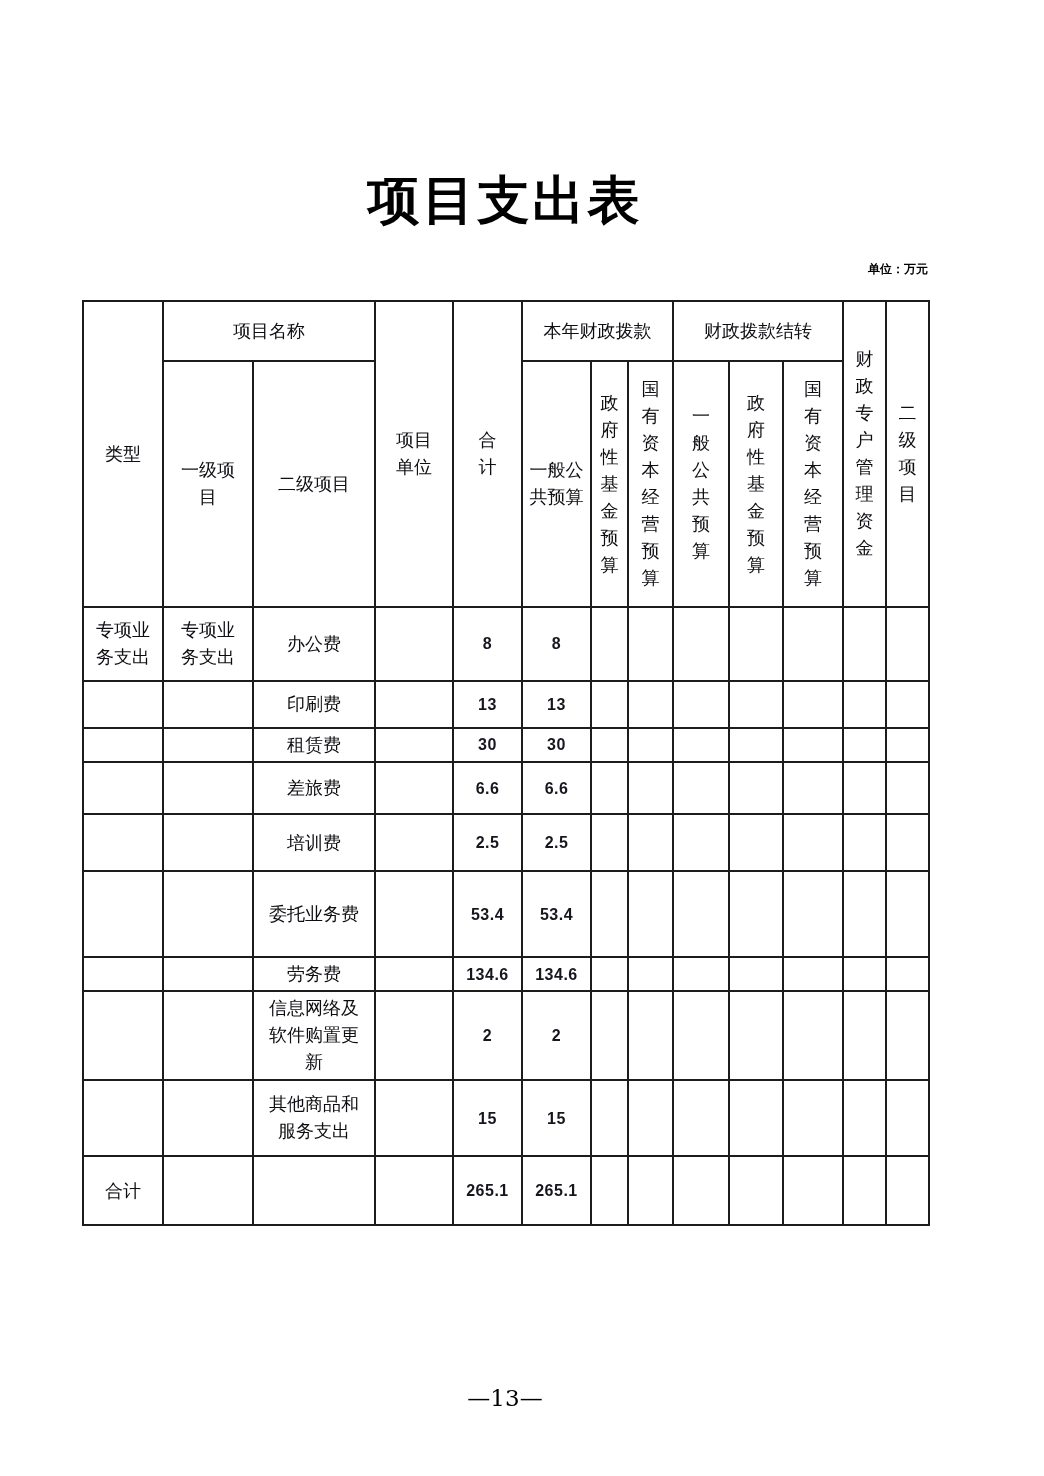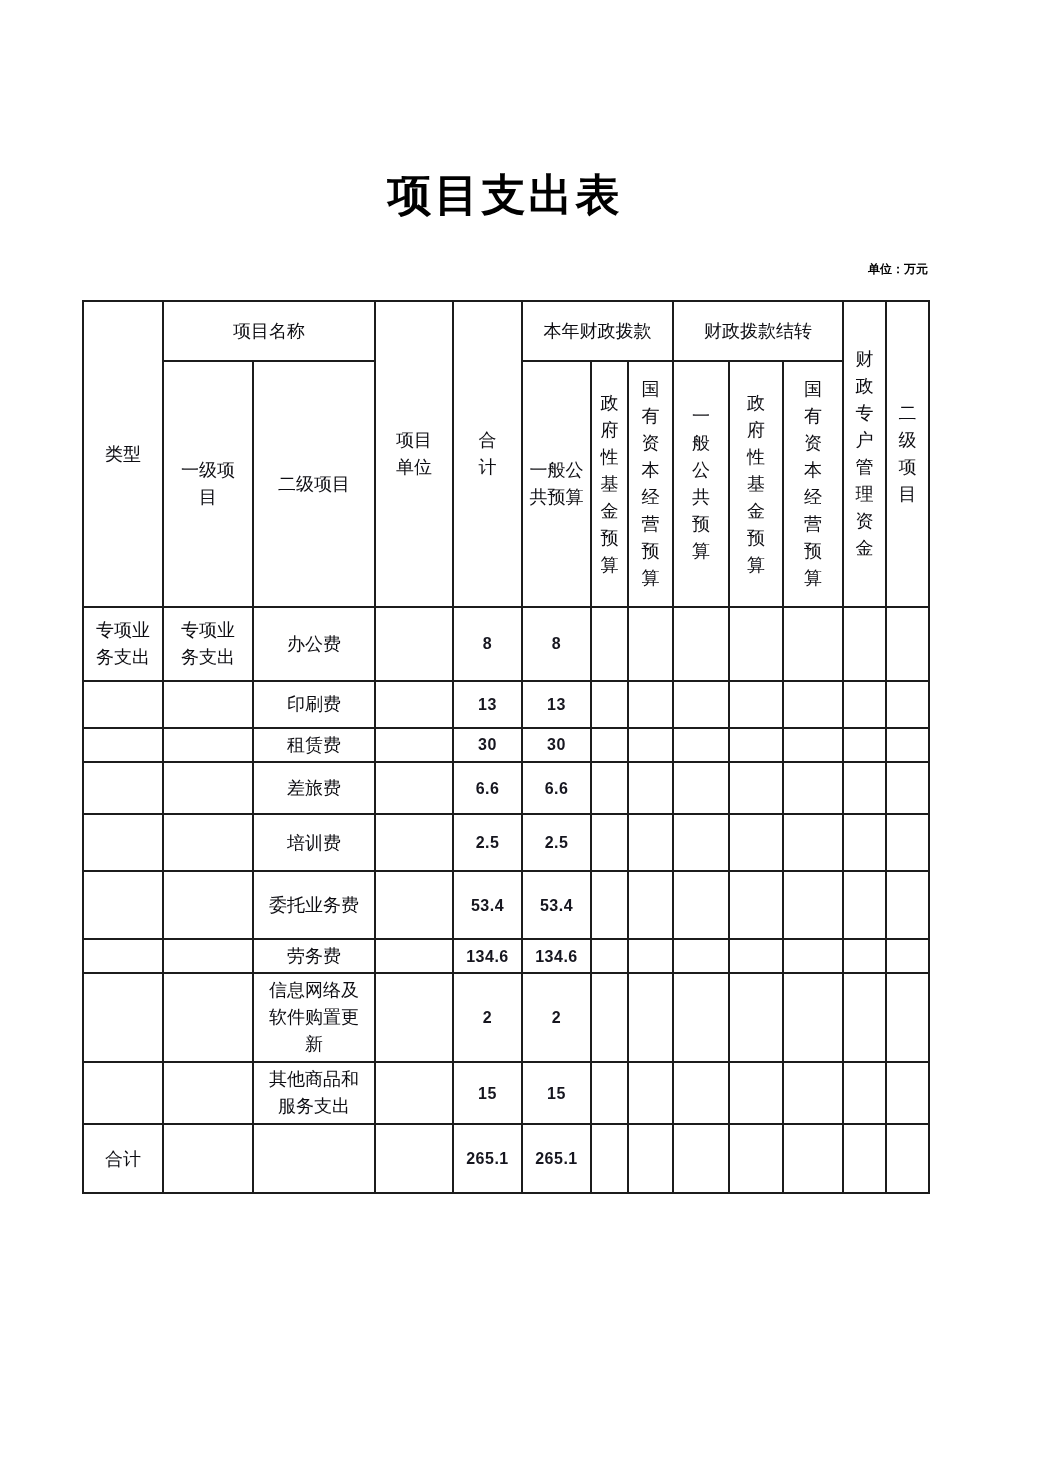--- a/index.html
+++ b/index.html
@@ -13,21 +13,21 @@
     color: #000000;
     overflow: hidden;
   }
   .doc-title {
     position: absolute;
     top: 166px;
     left: 82px;
     width: 846px;
     text-align: center;
     font-family: "DejaVu Serif", "Liberation Serif", serif;
-    font-size: 44px;
+    font-size: 52px;
     font-weight: 700;
     letter-spacing: 3px;
     color: #000000;
   }
   .unit-note {
     position: absolute;
     top: 261px;
     right: 116px;
     font-size: 12px;
     font-weight: 600;
@@ -58,24 +58,24 @@
     color: #16161f;
     letter-spacing: 0.5px;
   }
   thead tr.hrow1 { height: 60px; }
   thead tr.hrow2 { height: 246px; }
   tbody tr:nth-child(1)  { height: 74px; }
   tbody tr:nth-child(2)  { height: 47px; margin-top: 6px; }
   tbody tr:nth-child(3)  { height: 32px; padding-left: 20px; }
   tbody tr:nth-child(4)  { height: 52px; }
   tbody tr:nth-child(5)  { height: 57px; }
-  tbody tr:nth-child(6)  { height: 68px; }
+  tbody tr:nth-child(6)  { height: 86px; }
   tbody tr:nth-child(7)  { height: 28px; }
   tbody tr:nth-child(8)  { height: 83px; }
-  tbody tr:nth-child(9)  { height: 62px; }
+  tbody tr:nth-child(9)  { height: 76px; }
   tbody tr:nth-child(10) { height: 69px; }
   .wrap {
     display: inline-block;
     word-break: break-all;
     line-height: 1.5;
     vertical-align: middle;
     text-align: center;
   }
   .w1 { width: 1.15em; }
   .w2 { width: 2.25em; }
@@ -286,14 +286,15 @@
         <td class="num"></td>
         <td class="num"></td>
         <td class="num"></td>
         <td class="num"></td>
         <td class="num"></td>
         <td class="num"></td>
       </tr>
     </tbody>
   </table>
 
+  <div class="page-number">—13—</div>
 
 </div>
 
 </body></html>

